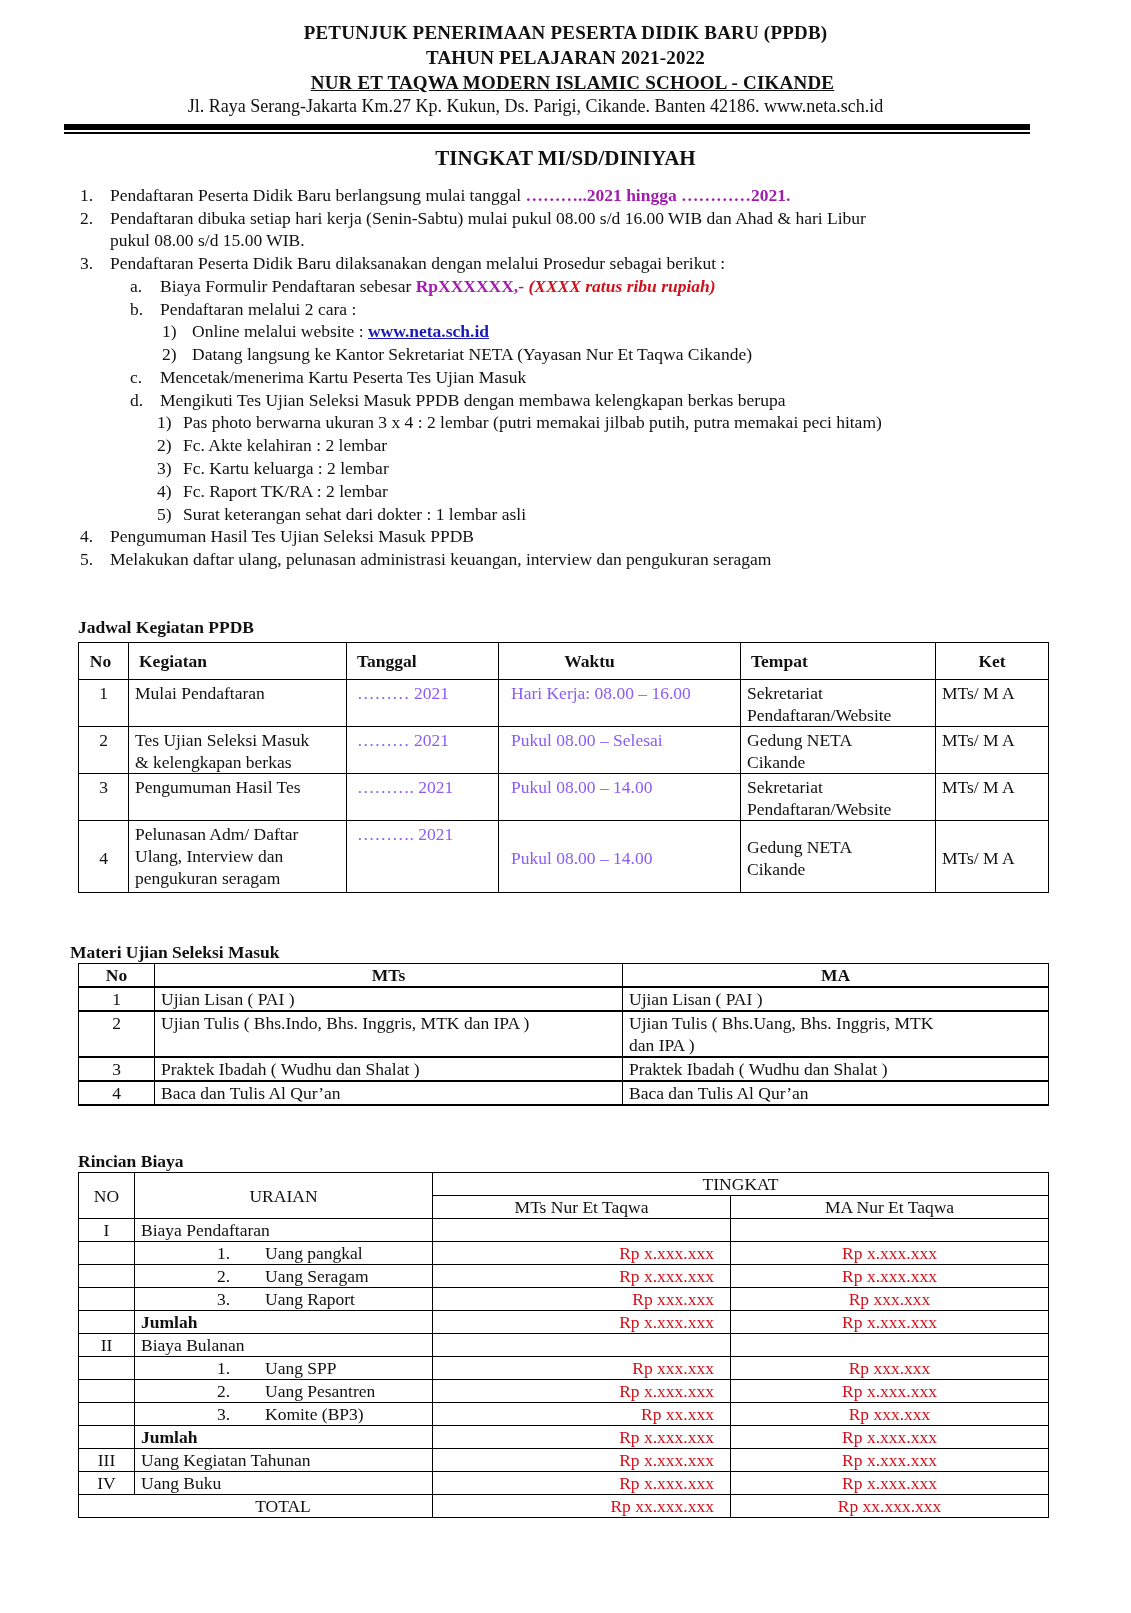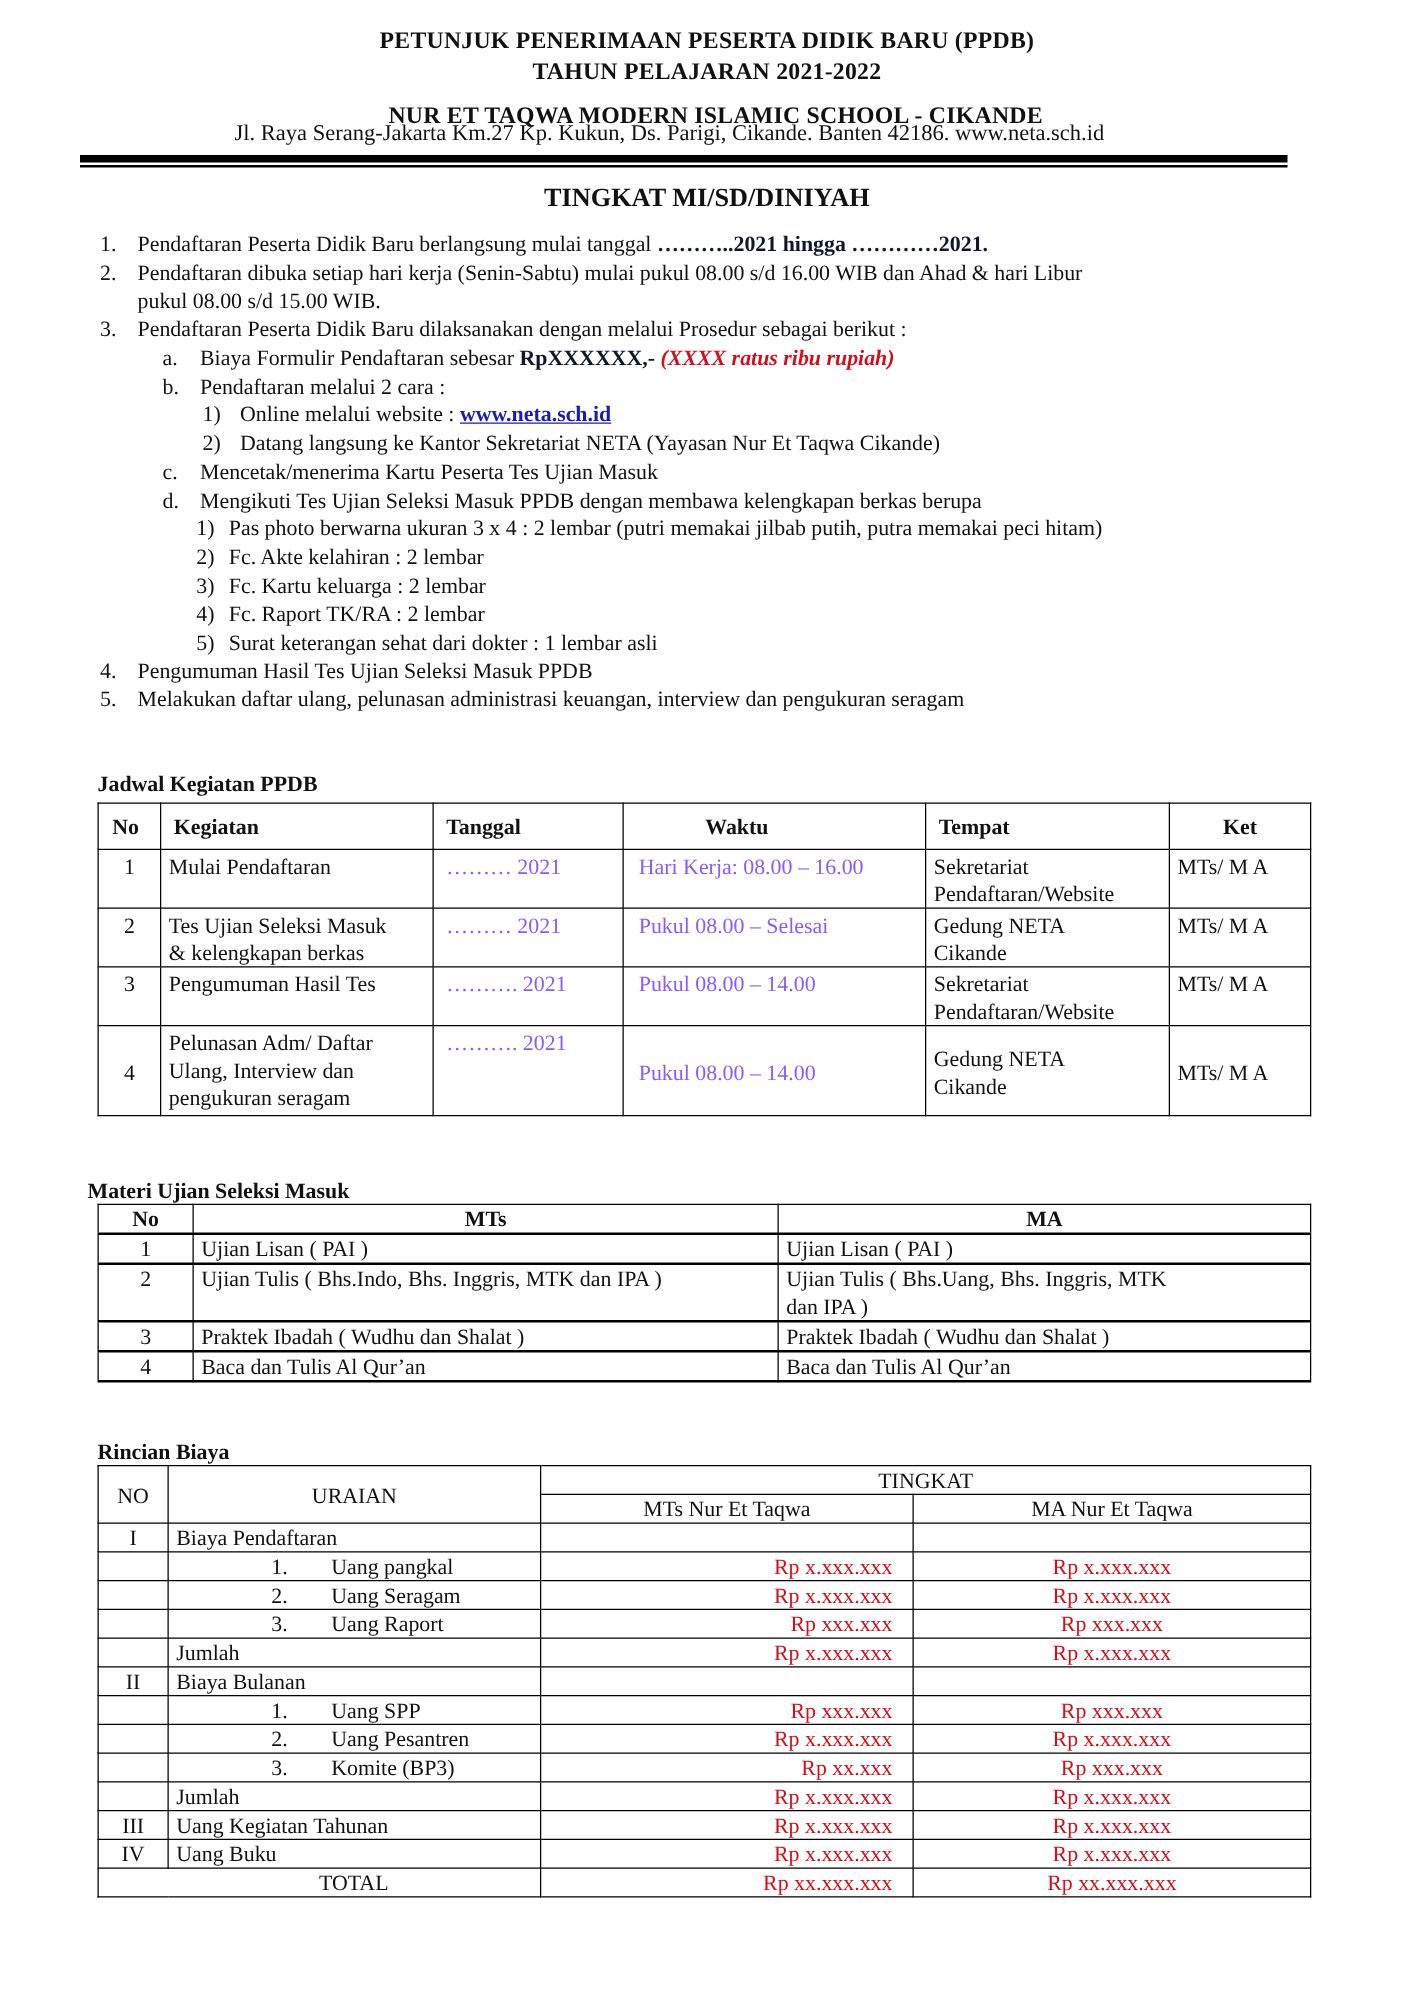--- a/index.html
+++ b/index.html
@@ -8,21 +8,21 @@
     font-family: "Liberation Serif", "DejaVu Serif", serif; color: #111;
   }
   .abs { position: absolute; }
   .center { text-align: center; }
   .hdr-title { font-weight: bold; font-size: 19px; letter-spacing: 0.2px; left: 0; width: 1131px; }
   .hdr-addr { font-size: 18px; left: 0; width: 1131px; }
   .rule-thick { left: 64px; width: 966px; height: 6px; background: #000; top: 124px; }
   .rule-thin { left: 64px; width: 966px; height: 2px; background: #000; top: 132px; }
   .level-title { font-weight: bold; font-size: 21px; left: 0; width: 1131px; top: 146px; }
   .red { color: #8b5cf6; }
-  .redb { color: #0f172a; font-weight: bold; }
+  .redb { color: #a21caf; font-weight: bold; }
   .redbi { color: #d0111b; font-weight: bold; font-style: italic; }
   .link { color: #1a1ab8; font-weight: bold; text-decoration: underline; }
   .line { font-size: 17.5px; white-space: nowrap; line-height: 22px; }
   .num { display: inline-block; }
   .sec-title { font-size: 17.5px; font-weight: bold; }
 
   table { border-collapse: collapse; position: absolute; table-layout: fixed; }
   td, th { border: 1.5px solid #000; font-size: 17.5px; line-height: 22px; padding: 0 6px; vertical-align: top; font-weight: normal; }
   th { font-weight: bold; }
 
@@ -38,28 +38,28 @@
   #materi tr { border-bottom: 2px solid #000; }
 
   #biaya { left: 78px; top: 1172px; width: 970px; }
   #biaya th { text-align: center; vertical-align: middle; font-weight: normal; }
   #biaya td { height: 22px; }
   #biaya .c-no { text-align: center; }
   #biaya .amt { text-align: right; color: #d0111b; padding-right: 16px; }
   #biaya .amt-c { text-align: center; color: #d0111b; }
   #biaya .sub { padding-left: 82px; }
   #biaya .sub .idx { display: inline-block; width: 48px; }
-  #biaya .bold { font-weight: normal; }
+  #biaya .bold { font-weight: bold; }
 </style>
 </head>
 <body>
 
 <div class="abs hdr-title center" style="top:22px;">PETUNJUK PENERIMAAN PESERTA DIDIK BARU (PPDB)</div>
 <div class="abs hdr-title center" style="top:47px;">TAHUN PELAJARAN 2021-2022</div>
-<div class="abs hdr-title center" style="top:82px; padding-left:14px; box-sizing:border-box;">NUR ET TAQWA MODERN ISLAMIC SCHOOL - CIKANDE</div>
+<div class="abs hdr-title center" style="top:72px; padding-left:14px; box-sizing:border-box;text-decoration:underline;">NUR ET TAQWA MODERN ISLAMIC SCHOOL - CIKANDE</div>
 <div class="abs hdr-addr center" style="top:96px; left:-30px;">Jl. Raya Serang-Jakarta Km.27 Kp. Kukun, Ds. Parigi, Cikande. Banten 42186. www.neta.sch.id</div>
 <div class="abs rule-thick"></div>
 <div class="abs rule-thin"></div>
 <div class="abs level-title center">TINGKAT MI/SD/DINIYAH</div>
 
 <div>
   <div class="abs line" style="left:80px; top:184px;">
     <span class="num" style="width:30px;">1.</span><span>Pendaftaran Peserta Didik Baru berlangsung mulai tanggal </span><span class="redb">………..2021 hingga …………2021.</span>
   </div>
   <div class="abs line" style="left:80px; top:207px;">

